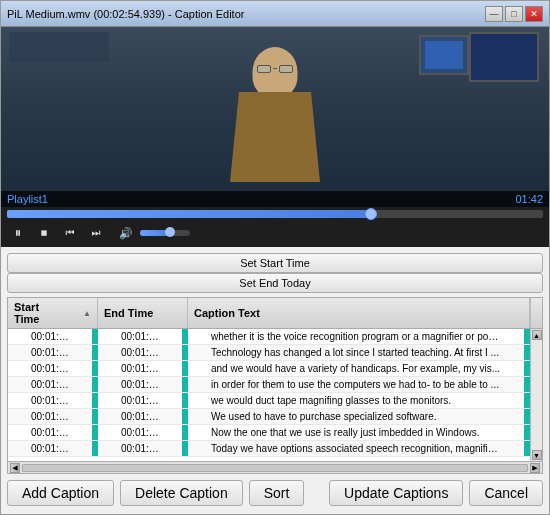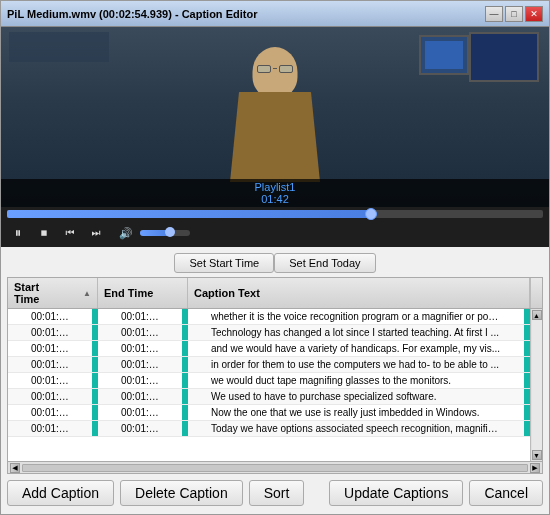--- a/index.html
+++ b/index.html
@@ -28,21 +28,21 @@
       align-items: center;
       justify-content: space-between;
       border-bottom: 1px solid #888;
       height: 26px;
       flex-shrink: 0;
     }
 
     .title-text {
       font-size: 11px;
       color: #000;
-      font-weight: bold;
+      font-weight: normal;
     }
 
     .window-controls {
       display: flex;
       gap: 2px;
     }
 
     .win-btn {
       width: 18px;
       height: 16px;
@@ -77,21 +77,20 @@
     .playlist-bar {
       background: rgba(0,0,0,0.7);
       position: absolute;
       bottom: 0;
       left: 0;
       right: 0;
       padding: 2px 6px;
       display: flex;
       justify-content: space-between;
       align-items: center;
-      flex-direction: column;
     }
 
     .playlist-label {
       color: #4a9eff;
       font-size: 11px;
     }
 
     .time-label {
       color: #4a9eff;
       font-size: 11px;
@@ -190,20 +189,21 @@
       background: #f0f0f0;
       padding: 6px;
       gap: 4px;
       overflow: hidden;
     }
 
     .caption-buttons {
       display: flex;
       justify-content: center;
       flex-shrink: 0;
+      flex-direction: column;
     }
 
     .caption-btn {
       padding: 3px 14px;
       background: linear-gradient(to bottom, #f8f8f8, #e0e0e0);
       border: 1px solid #aaa;
       border-radius: 3px;
       cursor: pointer;
       font-size: 11px;
       color: #000;

